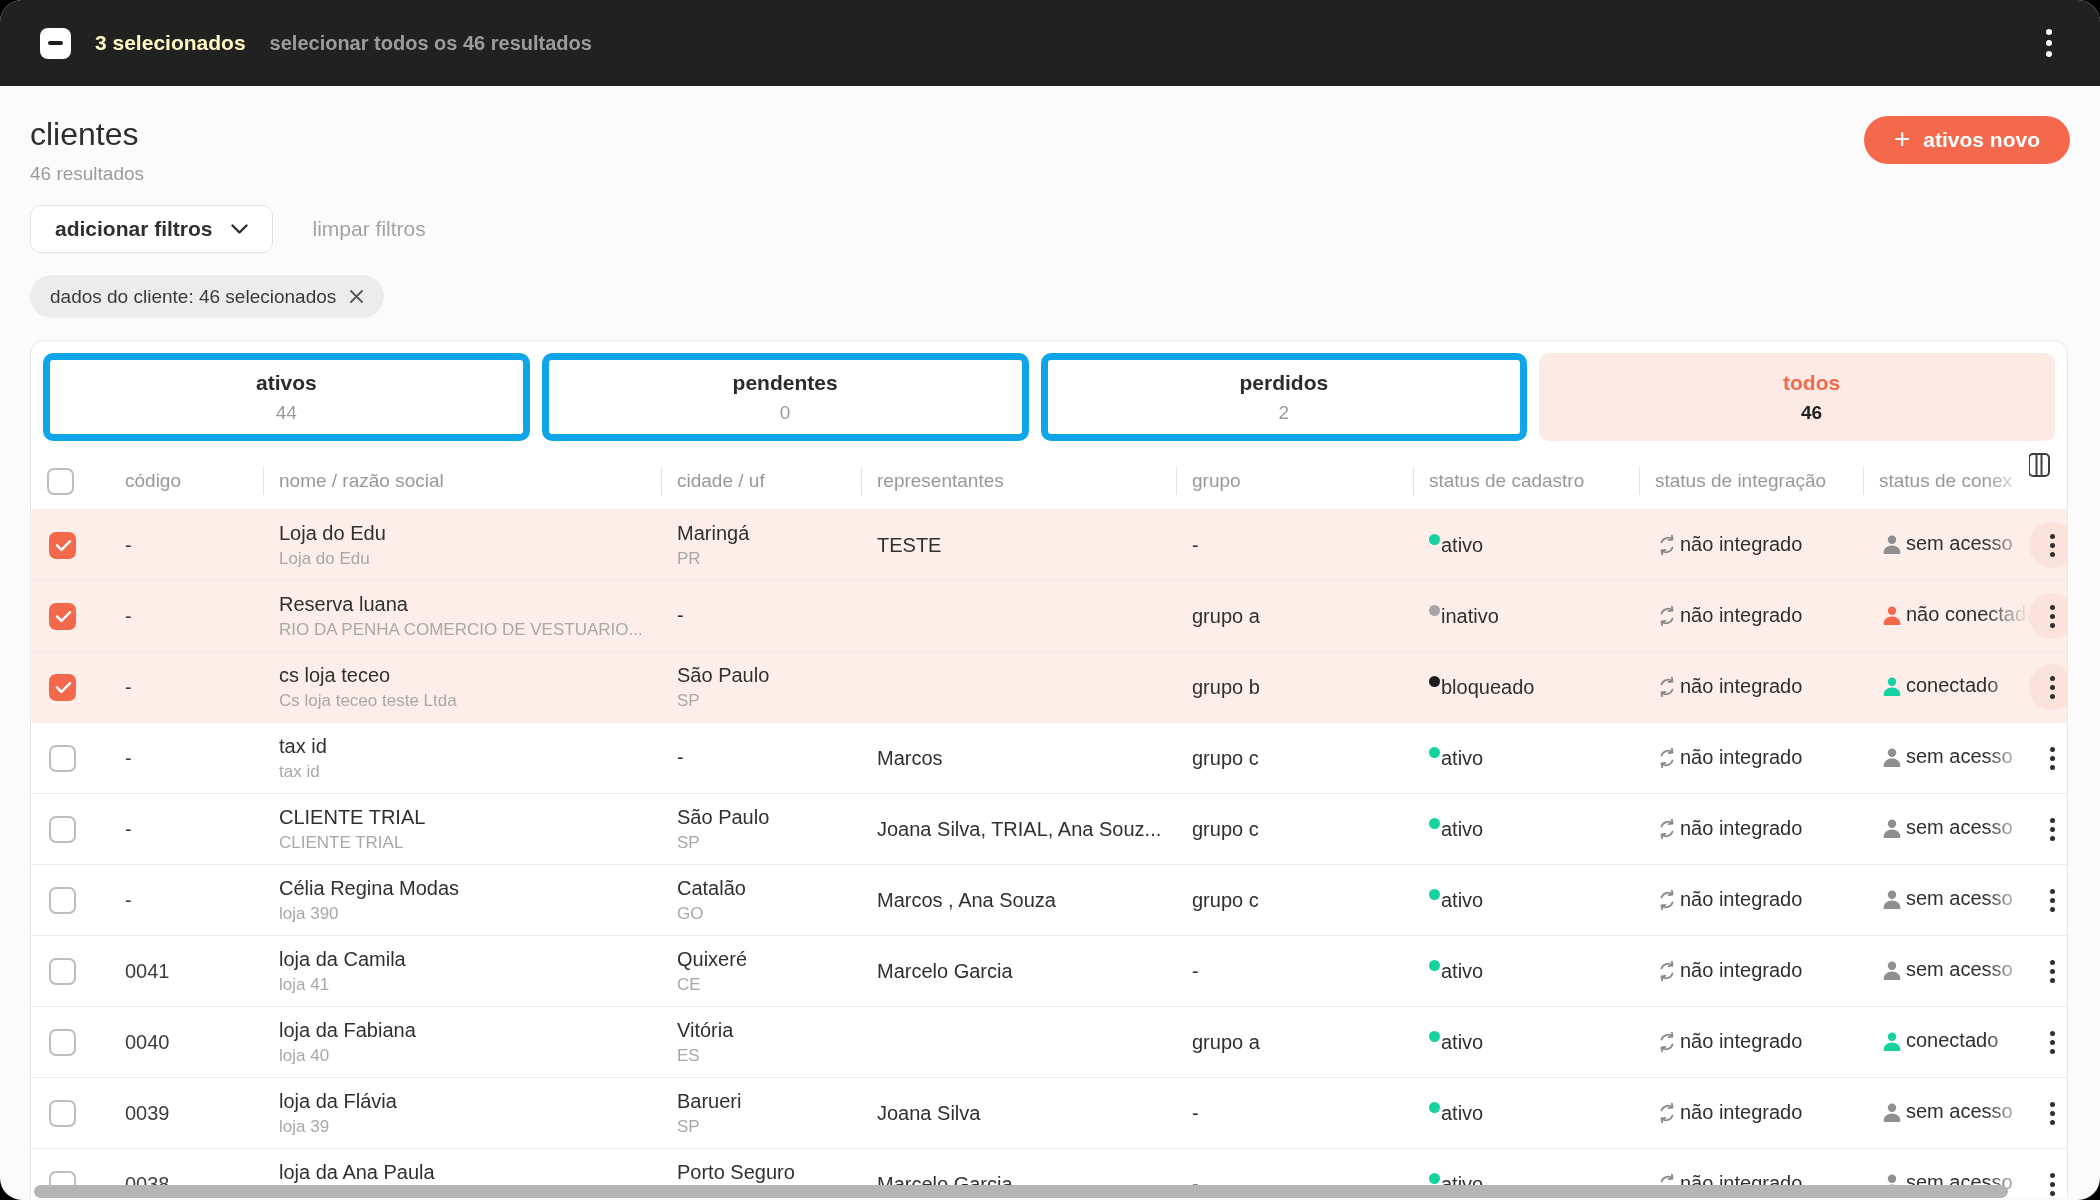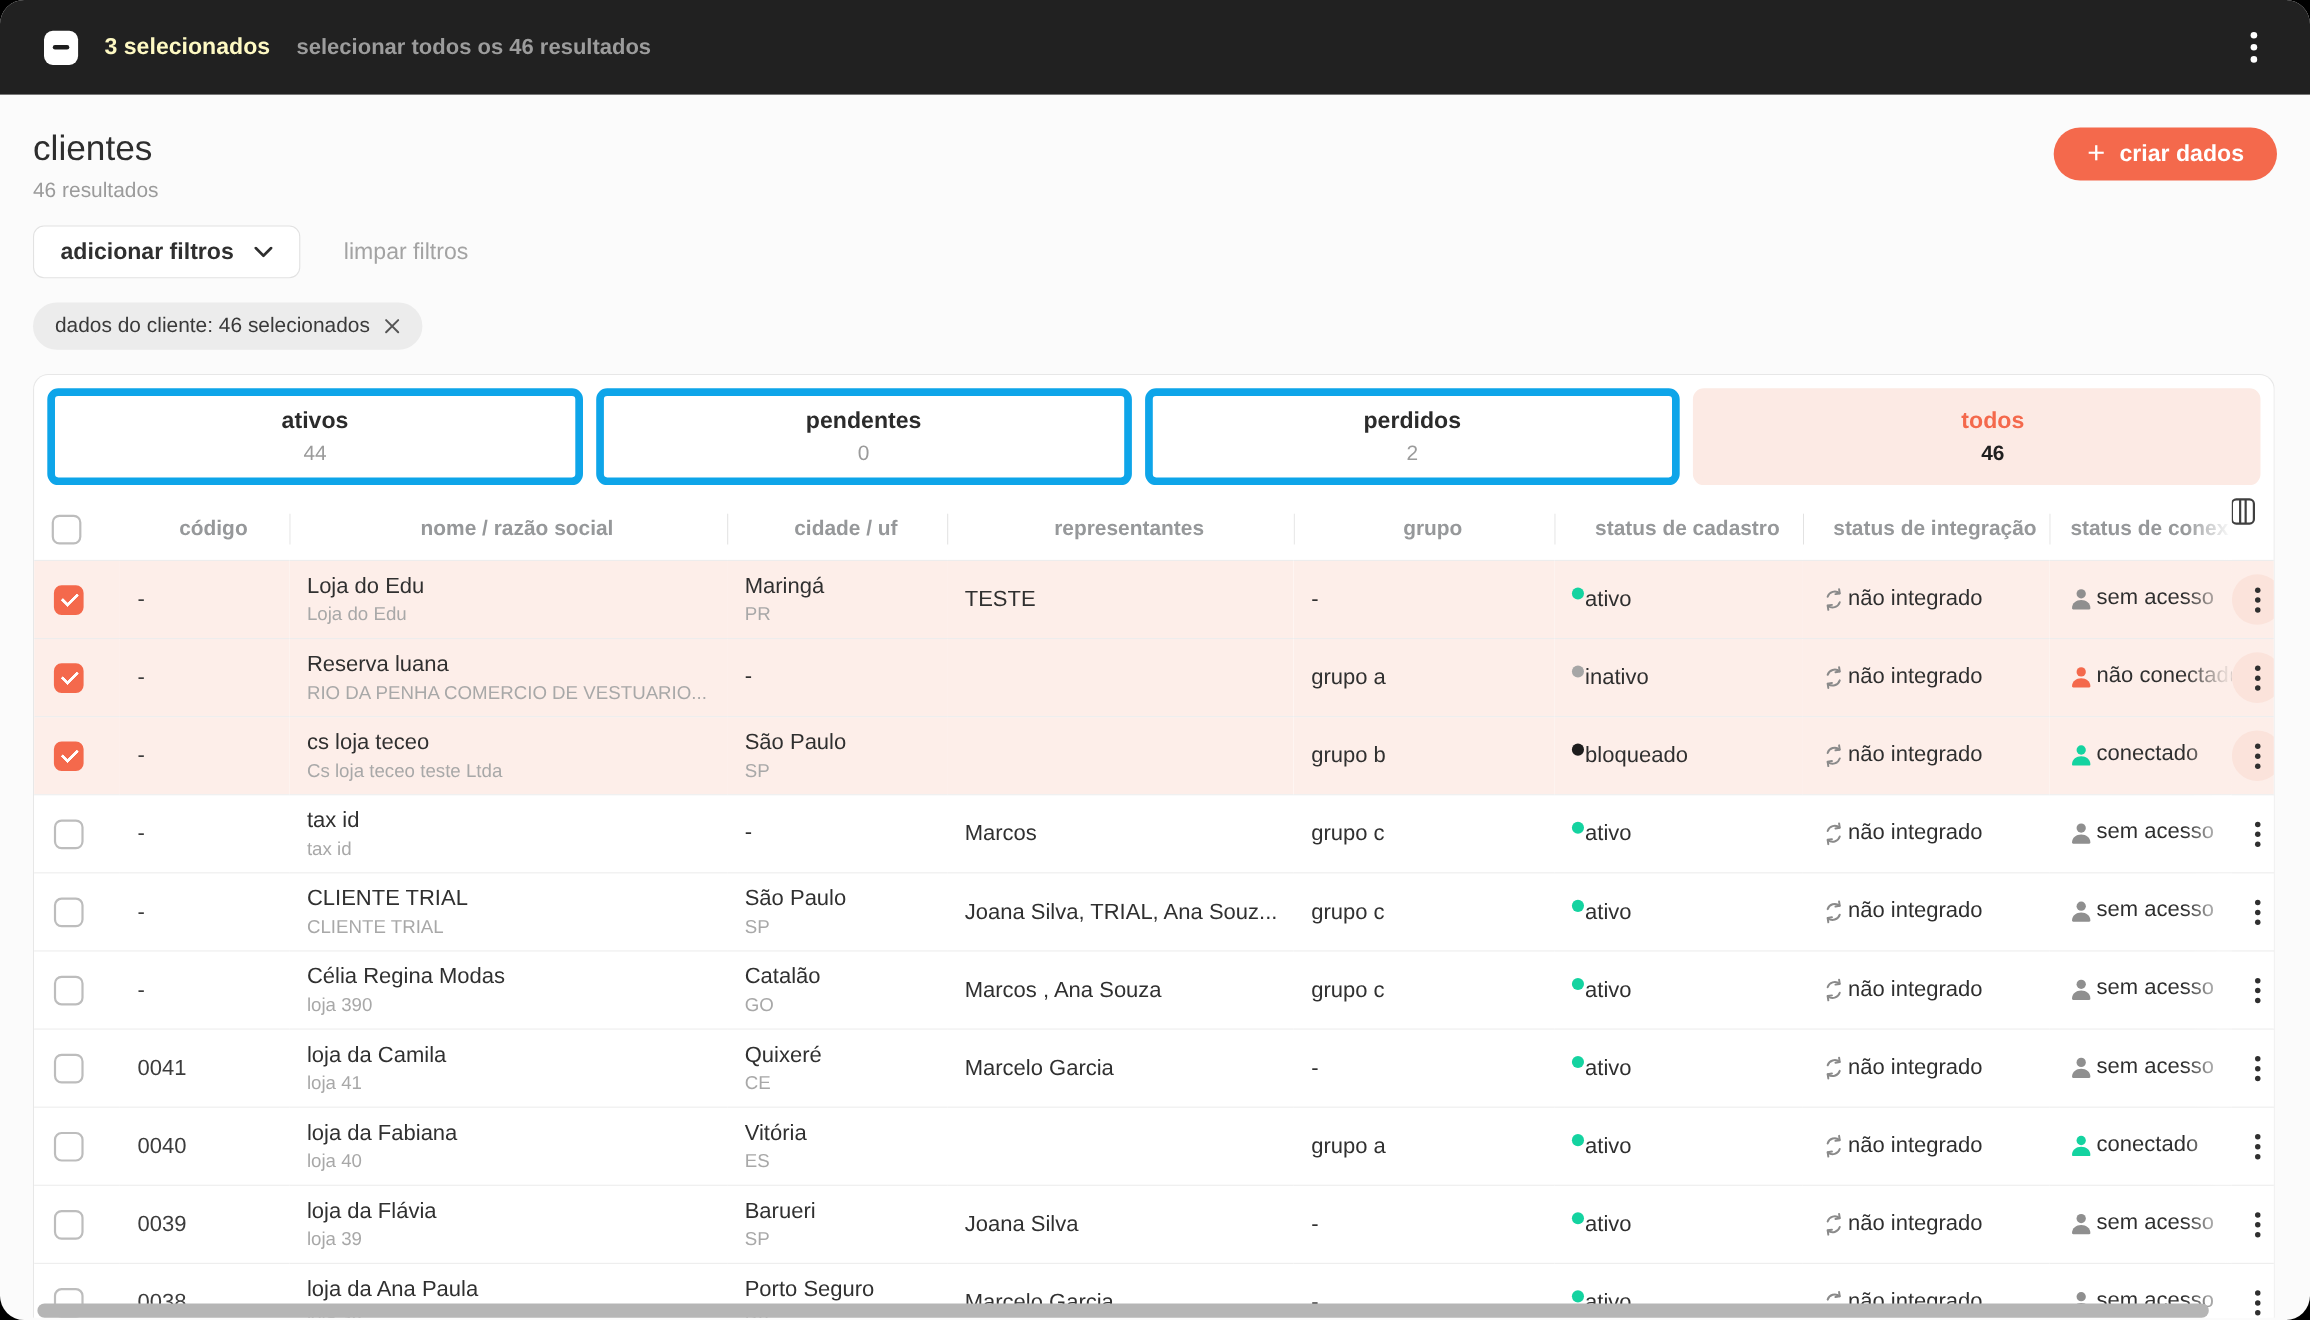--- a/index.html
+++ b/index.html
@@ -34,21 +34,21 @@
   .card{position:absolute;left:30px;top:340px;width:2038px;height:858px;background:#fff;border:1px solid #e7e7e7;border-bottom:none;border-radius:14px 14px 0 0;overflow:hidden;box-sizing:border-box;}
   .tabs{display:flex;gap:12px;padding:12px;}
   .tab{flex:1;border:7px solid #0ea5e9;border-radius:10px;height:74px;display:flex;flex-direction:column;align-items:center;justify-content:center;gap:7px;cursor:pointer;background:#fff;}
   .tab .lbl{font-size:21px;color:#2b2b2b;font-weight:600;}
   .tab .cnt{font-size:19px;color:#9b9b9b;font-weight:500;}
   .tab.active{background:#fceae4;border-color:#fceae4;padding-left:29px;}
   .tab.active .lbl{color:#f4694c;}
   .tab.active .cnt{color:#1f1f1f;font-weight:600;}
 
   table{width:100%;border-collapse:collapse;table-layout:fixed;}
-  thead th{height:56px;font-size:19px;color:#96989a;font-weight:700;text-align:center;padding:0 0 0 16px;position:relative;white-space:nowrap;overflow:hidden;}
+  thead th{height:56px;font-size:19px;color:#96989a;font-weight:400;text-align:left;padding:0 0 0 16px;position:relative;white-space:nowrap;overflow:hidden;}
   thead th.sep::before{content:'';position:absolute;left:0;top:14px;bottom:14px;width:1px;background:#e2e2e2;}
   th.col-conexao-h::after{content:'';position:absolute;top:0;right:0;bottom:0;width:42px;background:linear-gradient(to right,rgba(255,255,255,0),#fff);}
   .cols-icon{position:absolute;top:110px;right:14px;cursor:pointer;color:#3f3f3f;}
 
   tbody tr{--rowbg:#ffffff;background:var(--rowbg);cursor:pointer;}
   tbody tr.selected{--rowbg:#fdeee9;}
   tbody td{height:70px;border-top:1px solid #ededed;padding:0 0 0 16px;vertical-align:middle;overflow:hidden;white-space:nowrap;}
   td.cb-cell{padding-left:18px;}
   .cb{width:27px;height:27px;border:2px solid #bdbdbd;border-radius:7px;background:#fff;box-sizing:border-box;position:relative;display:block;cursor:pointer;}
   .cb.checked{background:#f4694c;border-color:#f4694c;}
@@ -88,21 +88,21 @@
       </span>
   </div>
 
   <div class="page-head">
     <div>
       <h1 class="title">clientes</h1>
       <div class="results">46 resultados</div>
     </div>
     <button class="btn-create">
       <span class="plus">+</span>
-      <span>criar dados</span>
+      <span>ativos novo</span>
     </button>
   </div>
 
   <div class="filter-row">
     <button class="btn-filters">
       <span>adicionar filtros</span>
       <svg width="17" height="11" viewBox="0 0 17 11">
           <path d="M1.5 1.5 L8.5 8.5 L15.5 1.5" fill="none" stroke="#2f2f2f" stroke-width="2.4" stroke-linecap="round" stroke-linejoin="round"></path>
         </svg>
     </button>

